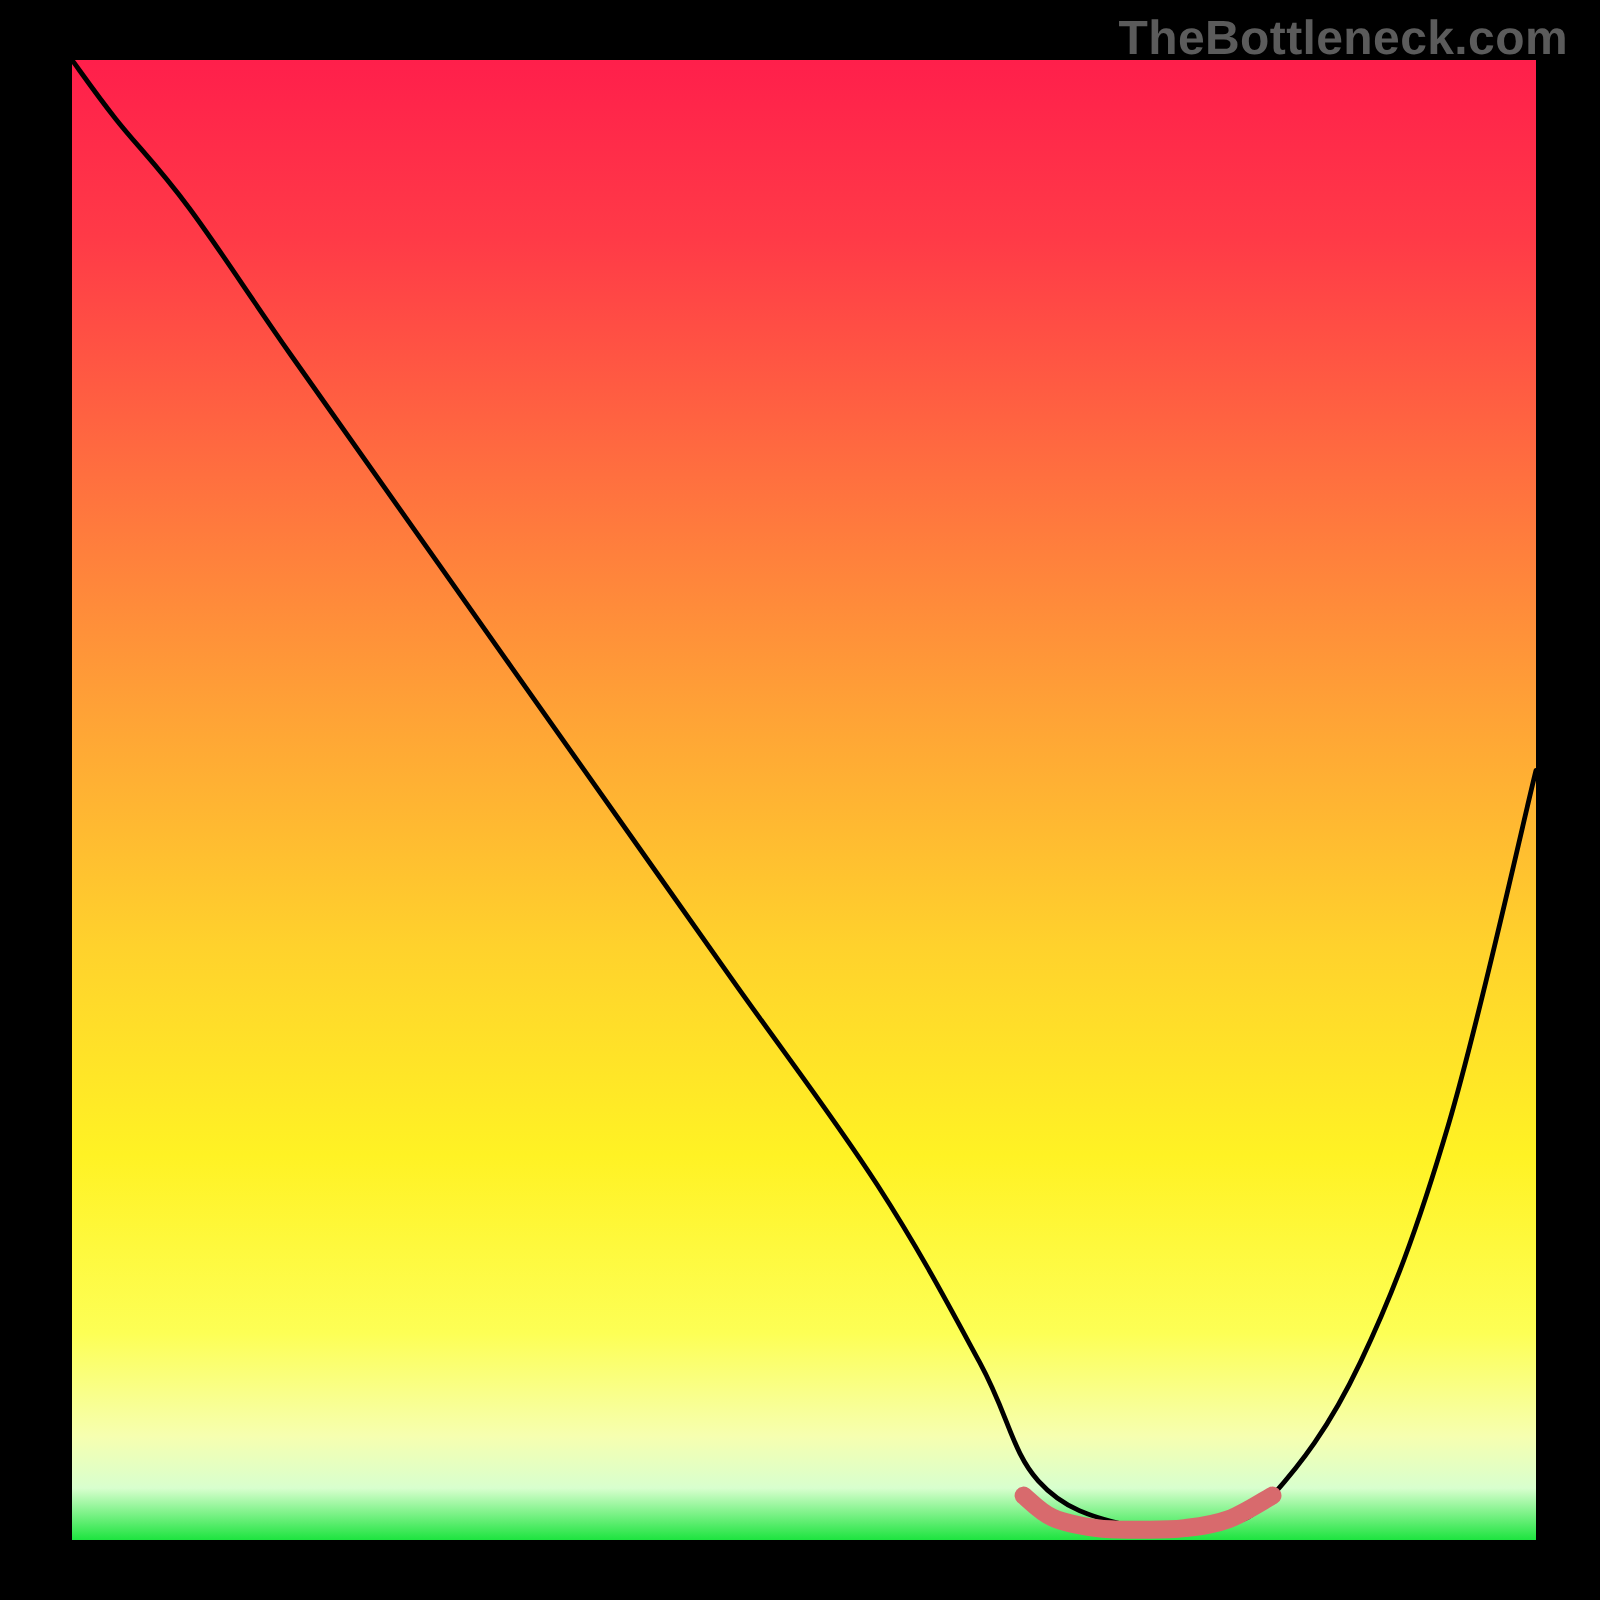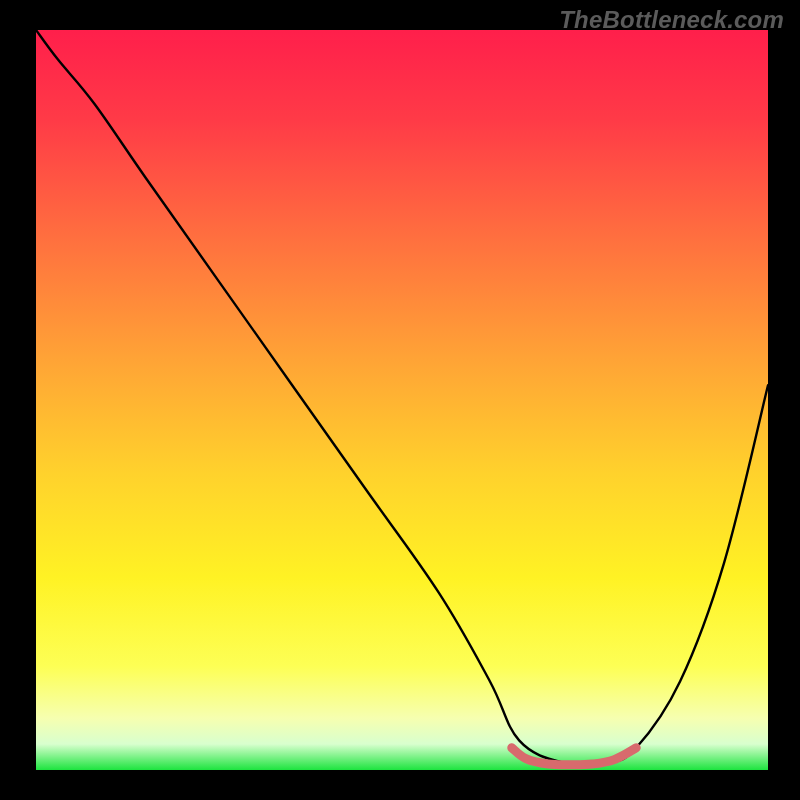--- a/index.html
+++ b/index.html
@@ -9,21 +9,20 @@
     height: 800px;
     background: #000000;
     overflow: hidden;
     font-family: Arial, Helvetica, sans-serif;
   }
   .frame {
     position: relative;
     width: 800px;
     height: 800px;
     background: #000000;
-    font-style: italic;
   }
   .watermark {
     position: absolute;
     top: 6px;
     right: 16px;
     color: #5b5b5b;
     font-size: 24px;
     font-weight: 600;
     letter-spacing: 0.2px;
   }

